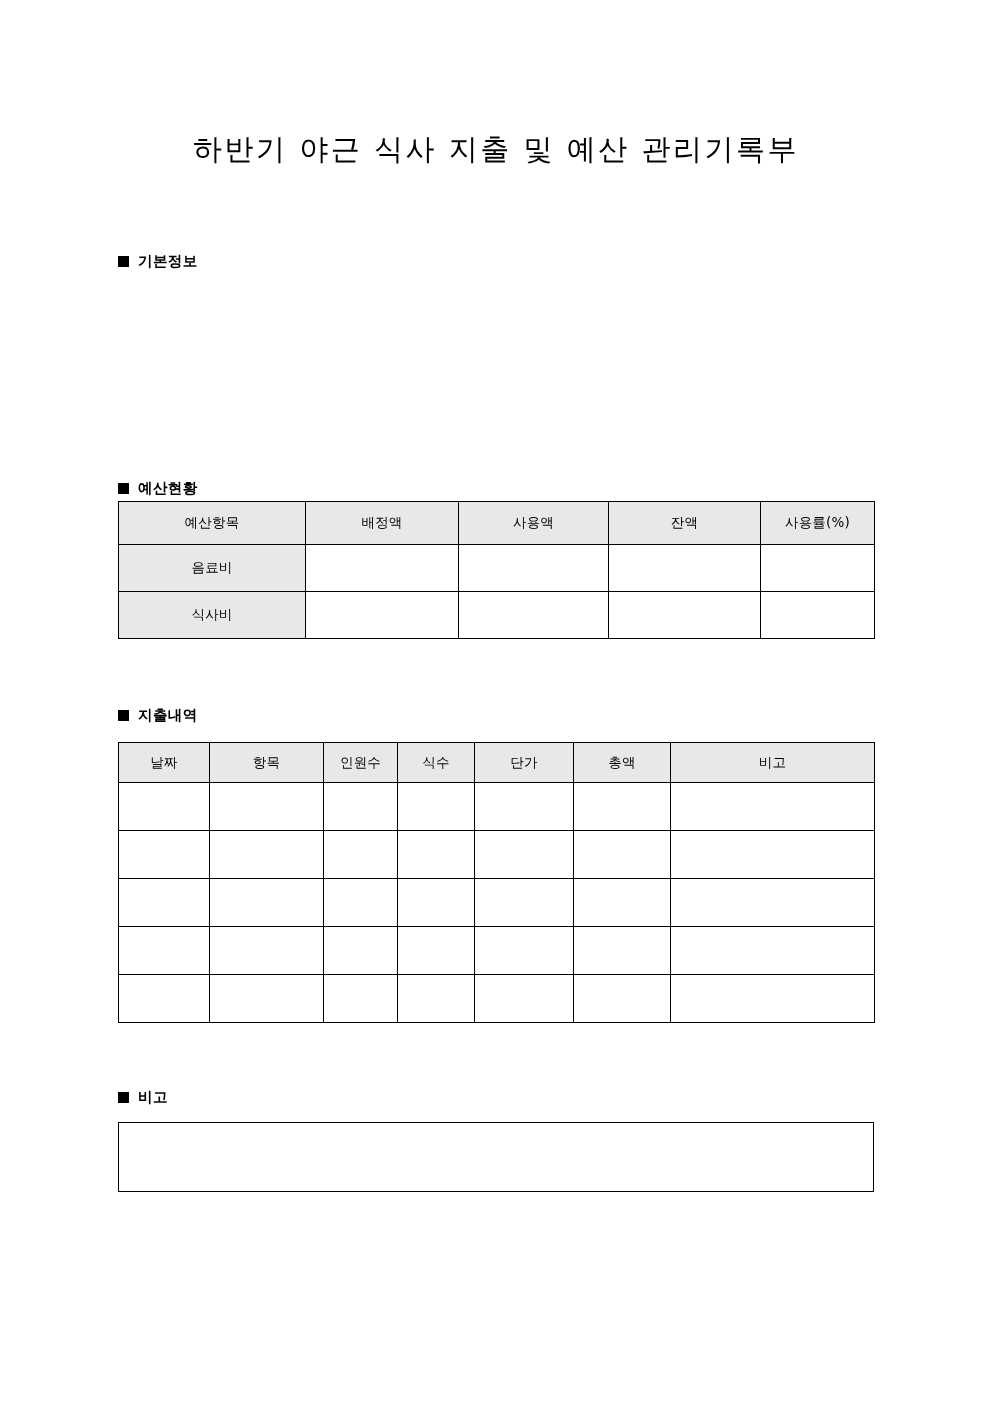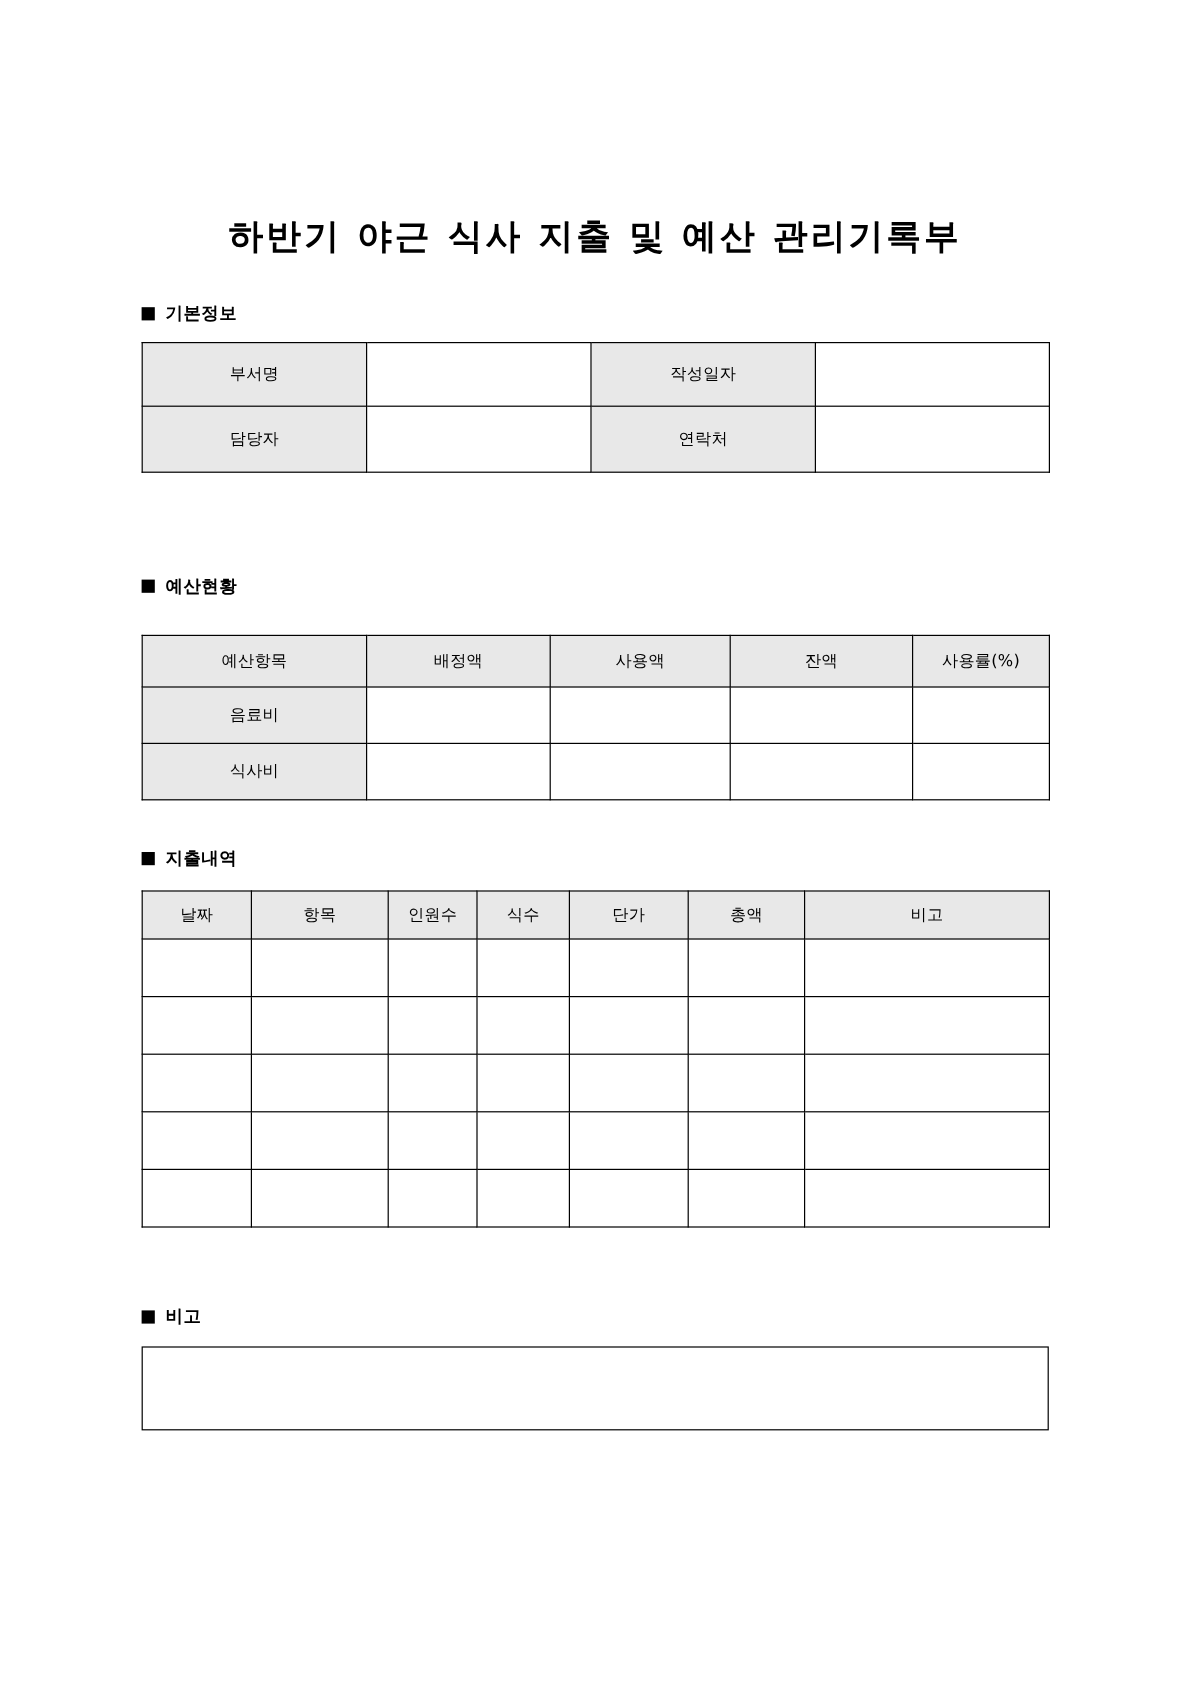--- a/index.html
+++ b/index.html
@@ -23,25 +23,24 @@
   }
 
   
   .doc-title {
     position: absolute;
     left: 0;
     top: 132px;
     width: 992px;
     text-align: center;
     font-size: 29px;
-    font-weight: bold;
+    font-weight: normal;
     letter-spacing: 2.5px;
     line-height: 1.2;
     white-space: nowrap;
-    margin-top: 48px;
   }
 
   
   .section-head {
     position: absolute;
     left: 118px;
     font-size: 14.5px;
     font-weight: bold;
     letter-spacing: 0.4px;
     white-space: nowrap;
@@ -79,21 +78,21 @@
     font-size: 13.5px;
     letter-spacing: 0.2px;
     background: #ffffff;
   }
   .shade { background: #e8e8e8 !important; }
 
   #tbl-basic { top: 285px; }
   #tbl-basic td { height: 52px; }
   #tbl-basic tr.r2 td { height: 54px; }
 
-  #tbl-budget { top: 529px; padding-left: 14px; }
+  #tbl-budget { top: 501px; padding-left: 14px; }
   #tbl-budget th { height: 42px; }
   #tbl-budget td { height: 46px; }
 
   #tbl-spend { top: 742px; }
   #tbl-spend th { height: 39px; }
   #tbl-spend td { height: 47px; }
 
   
   .note-box {
     position: absolute;
@@ -111,42 +110,20 @@
 
 <div class="page">
 
   <div class="doc-title">하반기 야근 식사 지출 및 예산 관리기록부</div>
 
   <div class="section-head" id="head-basic">
     <span class="sq"></span>
     <span>기본정보</span>
   </div>
 
-  <table class="grid" id="tbl-basic">
-    <colgroup>
-      <col style="width:187px">
-      <col style="width:187px">
-      <col style="width:187px">
-      <col style="width:195px">
-    </colgroup>
-    <tbody>
-      <tr class="r1">
-        <td class="shade">부서명</td>
-        <td></td>
-        <td class="shade">작성일자</td>
-        <td></td>
-      </tr>
-      <tr class="r2">
-        <td class="shade">담당자</td>
-        <td></td>
-        <td class="shade">연락처</td>
-        <td></td>
-      </tr>
-    </tbody>
-  </table>
 
   <div class="section-head" id="head-budget">
     <span class="sq"></span>
     <span>예산현황</span>
   </div>
 
   <table class="grid" id="tbl-budget">
     <colgroup>
       <col style="width:187px">
       <col style="width:153px">

